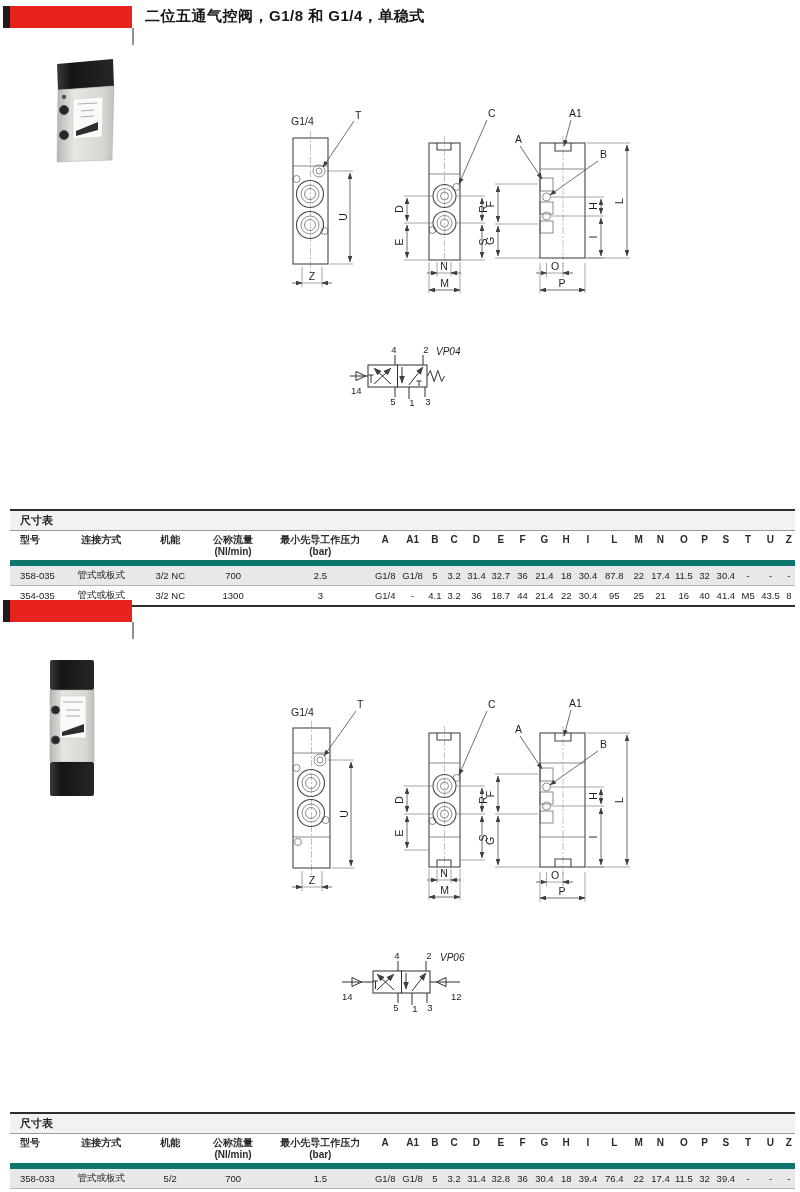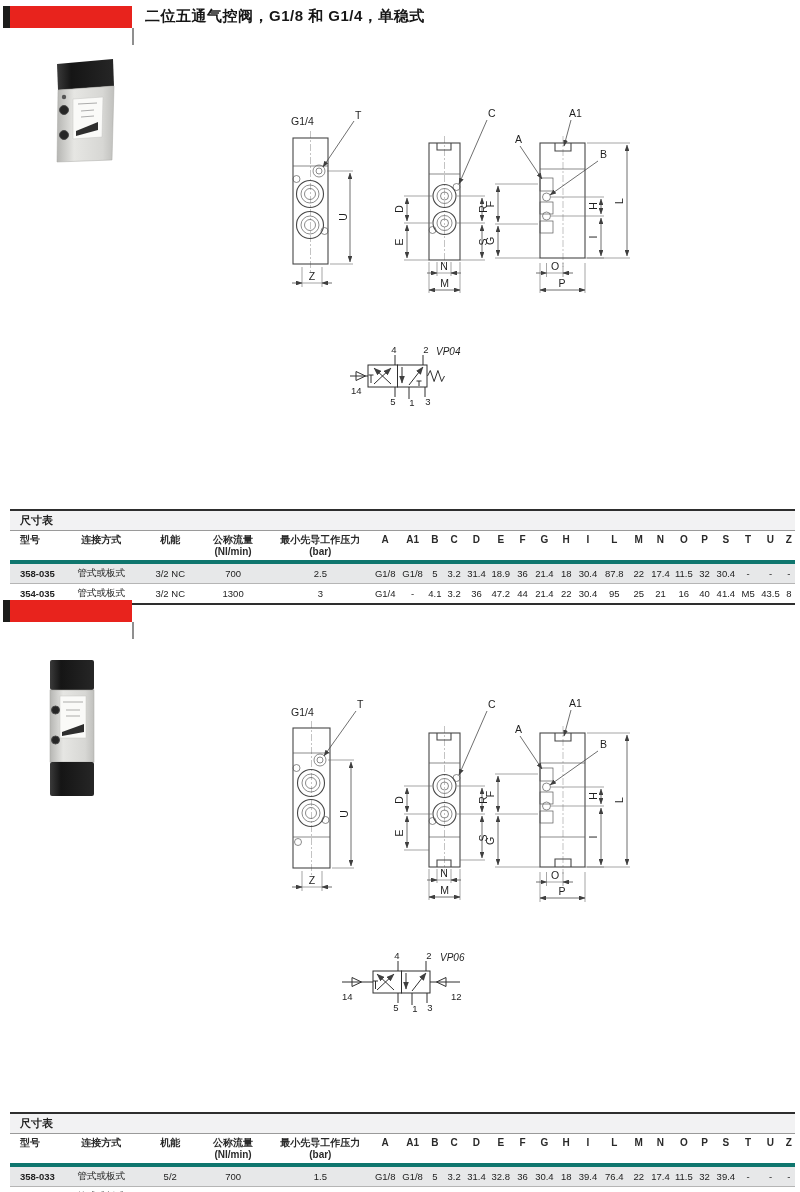--- a/index.html
+++ b/index.html
@@ -19,27 +19,27 @@
   #drawing2{top:96px}
   .symbol{position:absolute}
   #symbol1{left:335px;top:342px}
   #symbol2{left:330px;top:354px}
   .tblwrap{position:absolute;left:10px;width:785px;top:509px}
   #tbl2{top:518px}
   .tbl-caption{font-size:11px;font-weight:bold;border-top:2px solid #2e2e2e;border-bottom:1px solid #9a9a9a;
                padding:2px 0 2px 10px;background:#f2f2f3;color:#222}
   table{width:100%;border-collapse:collapse;table-layout:fixed}
   th{font-size:10px;font-weight:bold;padding:3px 0 2px 0;vertical-align:top;text-align:center;color:#2a2a2a;line-height:1.2}
-  thead tr{border-bottom:4px solid #0f766e}
+  thead tr{border-bottom:6px solid #0f766e}
   td{font-size:9.5px;text-align:center;padding:3px 0;white-space:nowrap;color:#222}
   tbody tr{border-bottom:1px solid #b5b5b5}
   tbody tr:last-child{border-bottom:2.5px solid #2e2e2e}
   tbody tr.alt{background:#e7e8e9}
   .c-model{text-align:left;padding-left:10px}
-  td.c-model{font-weight:bold}
+  td.c-model{font-weight:normal}
   
   .ol{stroke:#474747;stroke-width:1.1;fill:none}
   .tl{stroke:#5a5a5a;stroke-width:.7;fill:none}
   .ext{stroke:#6a6a6a;stroke-width:.6;fill:none}
   .dim{stroke:#4a4a4a;stroke-width:.8;fill:none}
   .cl{stroke:#9a9a9a;stroke-width:.6;fill:none;stroke-dasharray:7 2 2 2}
   .dt{font-size:10.5px;fill:#1f1f1f}
   .sym{stroke:#2f2f2f;stroke-width:1;fill:none}
   .symtext{font-size:9.5px;fill:#1f1f1f}
   .vp{font-size:10px;font-style:italic;fill:#1f1f1f}
@@ -303,21 +303,21 @@
           <td class="c-model">358-035</td>
           <td>管式或板式</td>
           <td>3/2 NC</td>
           <td>700</td>
           <td>2.5</td>
           <td>G1/8</td>
           <td>G1/8</td>
           <td>5</td>
           <td>3.2</td>
           <td>31.4</td>
-          <td>18.9</td>
+          <td>32.7</td>
           <td>36</td>
           <td>21.4</td>
           <td>18</td>
           <td>30.4</td>
           <td>87.8</td>
           <td>22</td>
           <td>17.4</td>
           <td>11.5</td>
           <td>32</td>
           <td>30.4</td>
@@ -329,21 +329,21 @@
           <td class="c-model">354-035</td>
           <td>管式或板式</td>
           <td>3/2 NC</td>
           <td>1300</td>
           <td>3</td>
           <td>G1/4</td>
           <td>-</td>
           <td>4.1</td>
           <td>3.2</td>
           <td>36</td>
-          <td>47.2</td>
+          <td>18.7</td>
           <td>44</td>
           <td>21.4</td>
           <td>22</td>
           <td>30.4</td>
           <td>95</td>
           <td>25</td>
           <td>21</td>
           <td>16</td>
           <td>40</td>
           <td>41.4</td>

